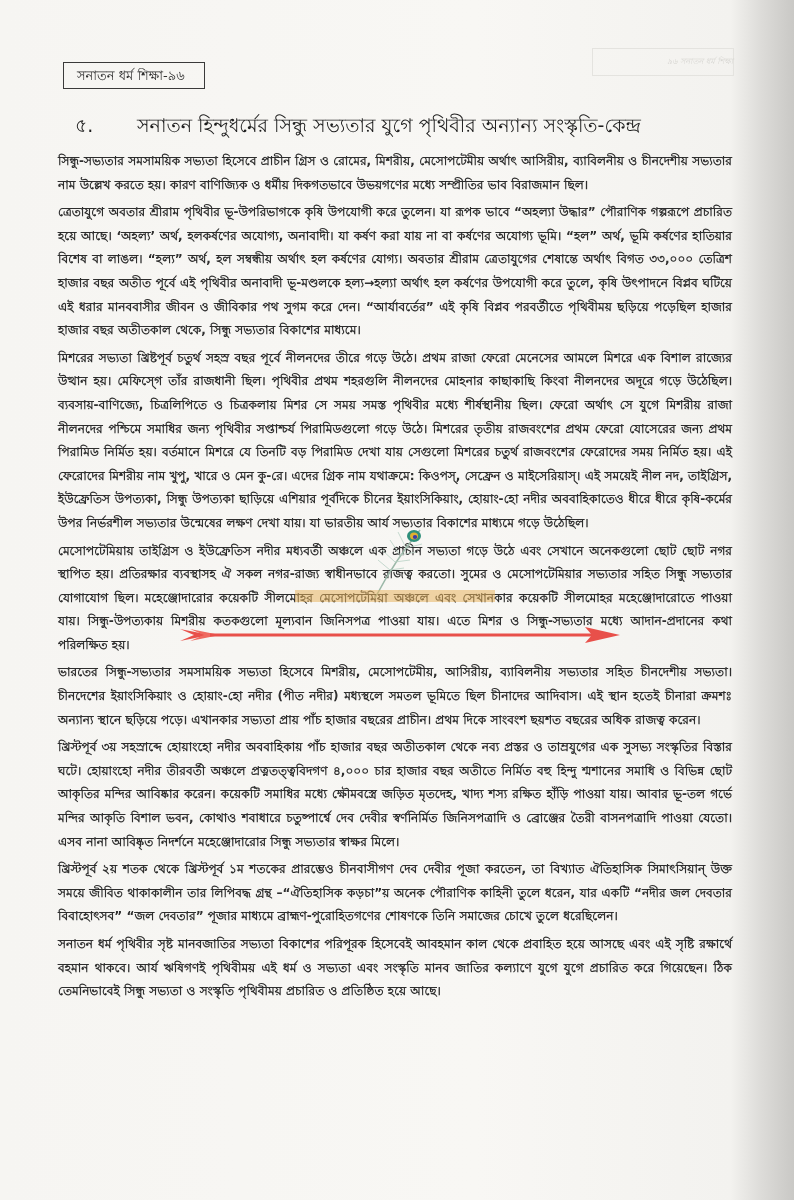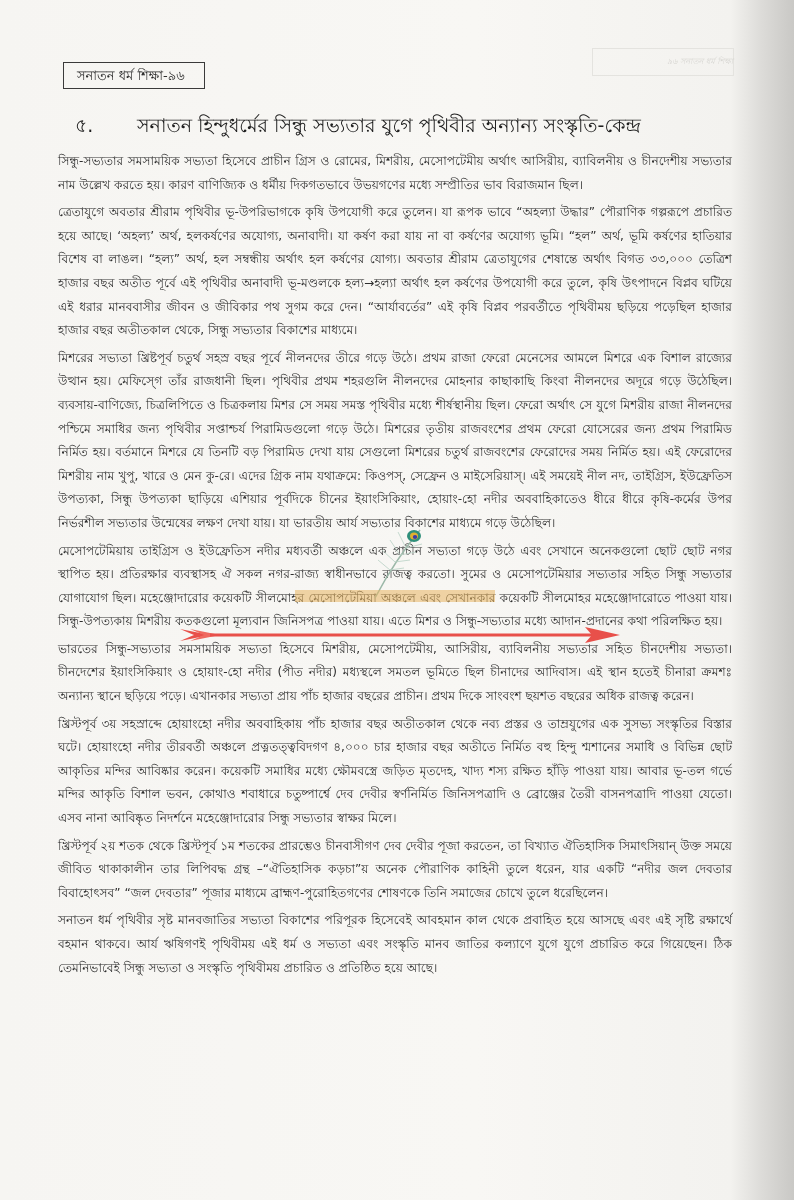--- a/index.html
+++ b/index.html
@@ -27,21 +27,21 @@
   .section-title {
     position: absolute; left: 60px; top: 110px; width: 700px; height: 30px;
     font-size: 19px; line-height: 30px; color: #1d1d1d; white-space: nowrap; margin-left: 15px;
   }
   .section-title .num { display: inline-block; width: 62px; }
   .body {
     position: absolute; left: 58px; top: 150px; width: 690px;
     font-size: 12.1px; line-height: 23.6px; color: #2e2e2e;
     text-align: justify;
   }
-  .body p { margin: 0 16px 4px 0; }
+  .body p { margin: 0 16px 4px 0; font-weight: bold; }
   .watermark {
     position: absolute; left: 180px; top: 520px; width: 440px; height: 150px;
     pointer-events: none;
   }
   .wm-bar {
     position: absolute; left: 115px; top: 70px; width: 200px; height: 12px;
     background: rgba(232, 180, 96, 0.55);
   }
   .wm-text {
     position: absolute; left: 140px; top: 66px; width: 240px; height: 70px;

